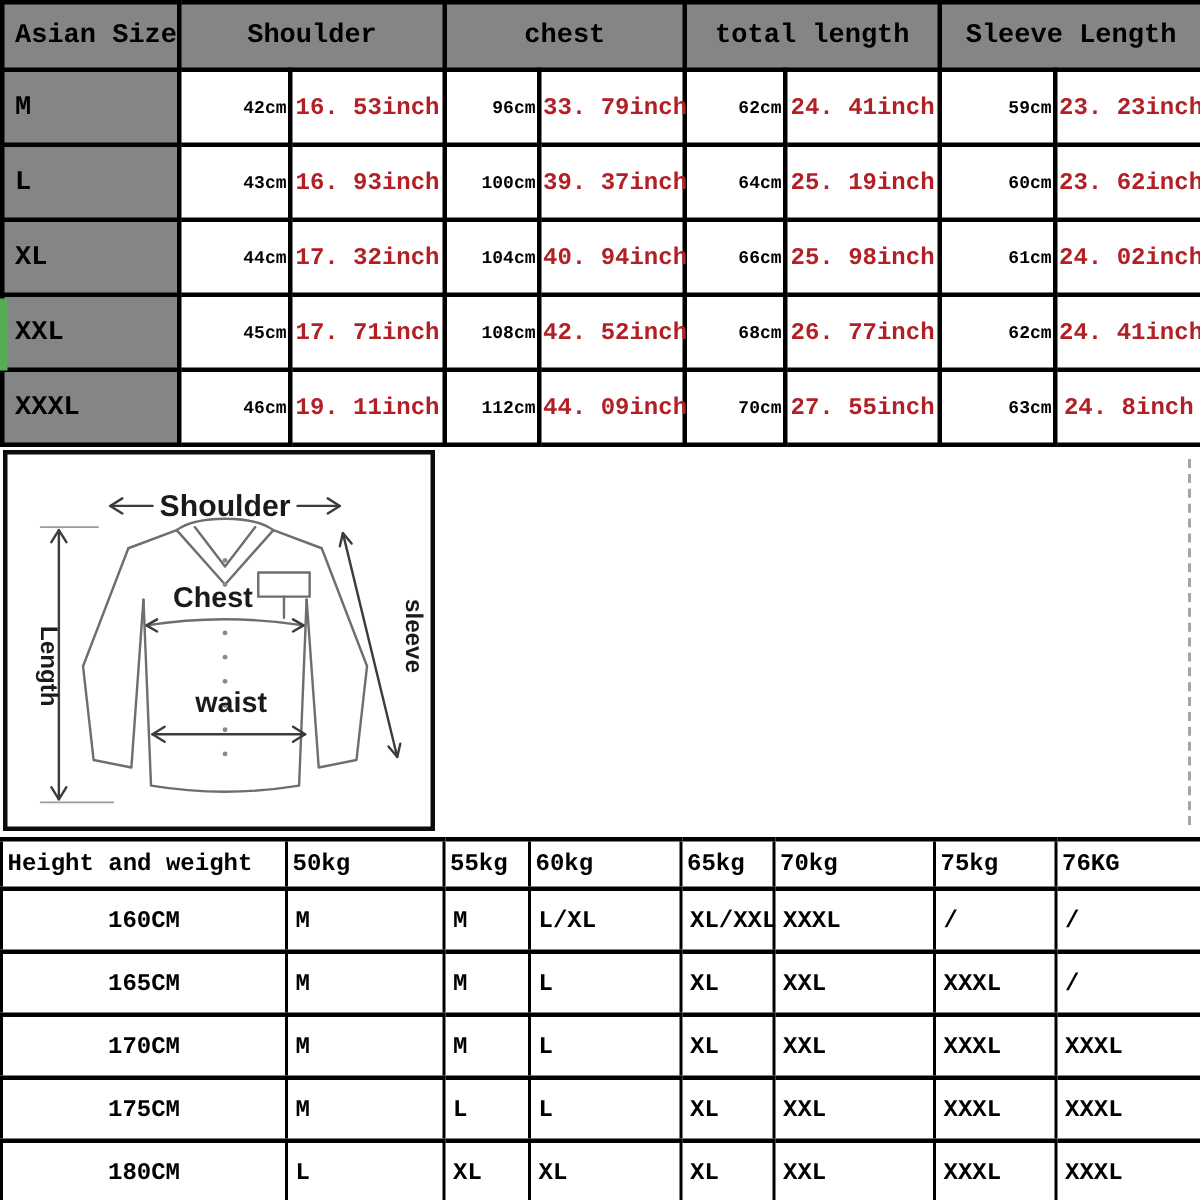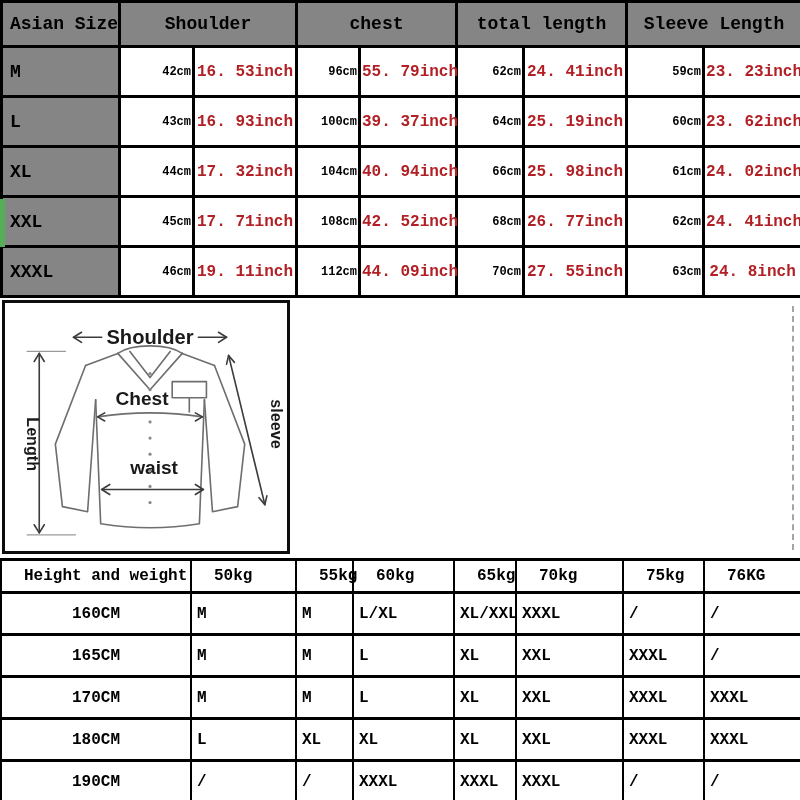--- a/index.html
+++ b/index.html
@@ -22,21 +22,21 @@
   .middle{position:relative;width:800px;height:260px;}
   .sketch-box{position:absolute;left:2px;top:2px;width:282px;height:248px;border:3px solid #0d0d0d;background:#fff;}
   .sketch-box svg{display:block;width:100%;height:100%;}
   .notice{position:absolute;left:299px;top:0;height:260px;right:8px;display:flex;align-items:center;
           font-size:17px;font-weight:bold;letter-spacing:-0.5px;white-space:nowrap;color:#111;}
   .gridline{position:absolute;left:792px;top:8px;height:244px;width:0;border-left:2px dashed #8f8f8f;opacity:.8;}
 
   
   .fit-table th,.fit-table td{border:2px solid #000;border-top-width:3px;border-bottom-width:3px;
           font-weight:bold;font-size:16px;white-space:nowrap;}
-  .fit-table thead th{text-align:left;padding-left:22px;height:28px;}
+  .fit-table thead th{text-align:left;padding-left:3px;height:28px;}
   .fit-table tbody tr{height:42px;}
   .fit-table .height-cell{text-align:center;}
   .fit-table .fit-cell{text-align:left;padding-left:5px;}
 
   .diagram-label{font-family:"Liberation Sans",sans-serif;font-weight:bold;fill:#1a1a1a;}
 </style>
 </head>
 <body>
 
 <div class="page">
@@ -63,21 +63,21 @@
         <th colspan="2">total length</th>
         <th colspan="2">Sleeve Length</th>
       </tr>
     </thead>
     <tbody id="size-tbody">
         <tr>
           <td class="size-cell">M</td>
           <td class="cm-cell">42cm</td>
           <td class="inch-cell">16. 53inch</td>
           <td class="cm-cell">96cm</td>
-          <td class="inch-cell">55. 79inch</td>
+          <td class="inch-cell">33. 79inch</td>
           <td class="cm-cell">62cm</td>
           <td class="inch-cell">24. 41inch</td>
           <td class="cm-cell">59cm</td>
           <td class="inch-cell">23. 23inch</td>
         </tr>
         <tr>
           <td class="size-cell">L</td>
           <td class="cm-cell">43cm</td>
           <td class="inch-cell">16. 93inch</td>
           <td class="cm-cell">100cm</td>
@@ -233,20 +233,30 @@
           <td class="height-cell">170CM</td>
           <td class="fit-cell">M</td>
           <td class="fit-cell">M</td>
           <td class="fit-cell">L</td>
           <td class="fit-cell">XL</td>
           <td class="fit-cell">XXL</td>
           <td class="fit-cell">XXXL</td>
           <td class="fit-cell">XXXL</td>
         </tr>
         <tr>
+          <td class="height-cell">175CM</td>
+          <td class="fit-cell">M</td>
+          <td class="fit-cell">L</td>
+          <td class="fit-cell">L</td>
+          <td class="fit-cell">XL</td>
+          <td class="fit-cell">XXL</td>
+          <td class="fit-cell">XXXL</td>
+          <td class="fit-cell">XXXL</td>
+        </tr>
+        <tr>
           <td class="height-cell">180CM</td>
           <td class="fit-cell">L</td>
           <td class="fit-cell">XL</td>
           <td class="fit-cell">XL</td>
           <td class="fit-cell">XL</td>
           <td class="fit-cell">XXL</td>
           <td class="fit-cell">XXXL</td>
           <td class="fit-cell">XXXL</td>
         </tr>
         <tr>

